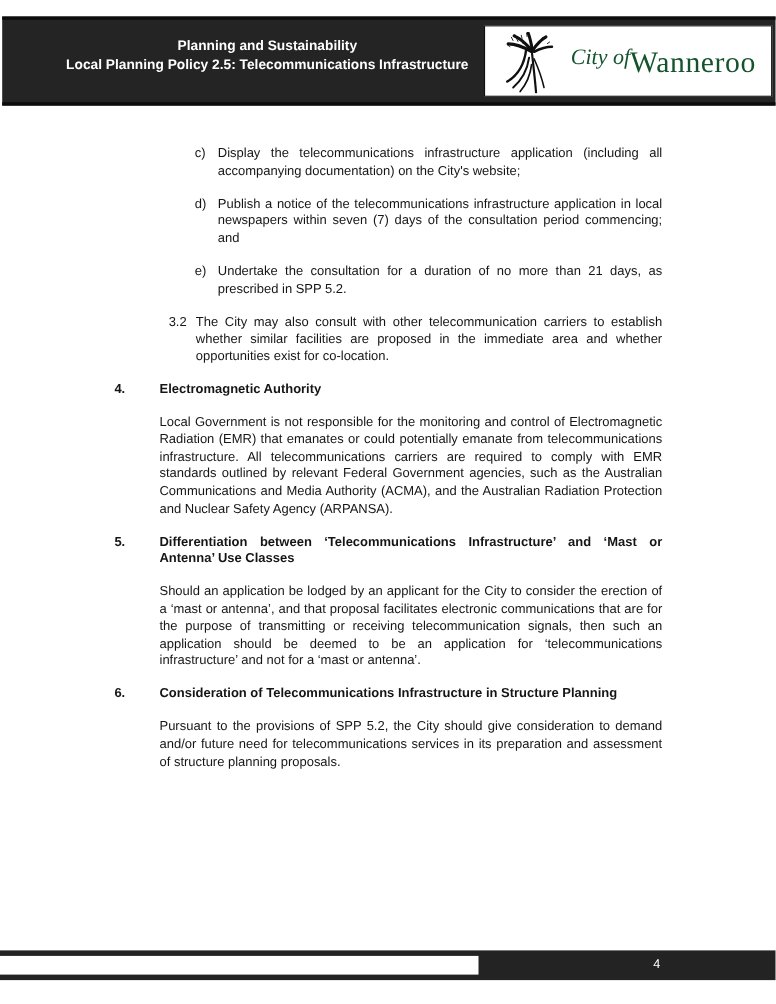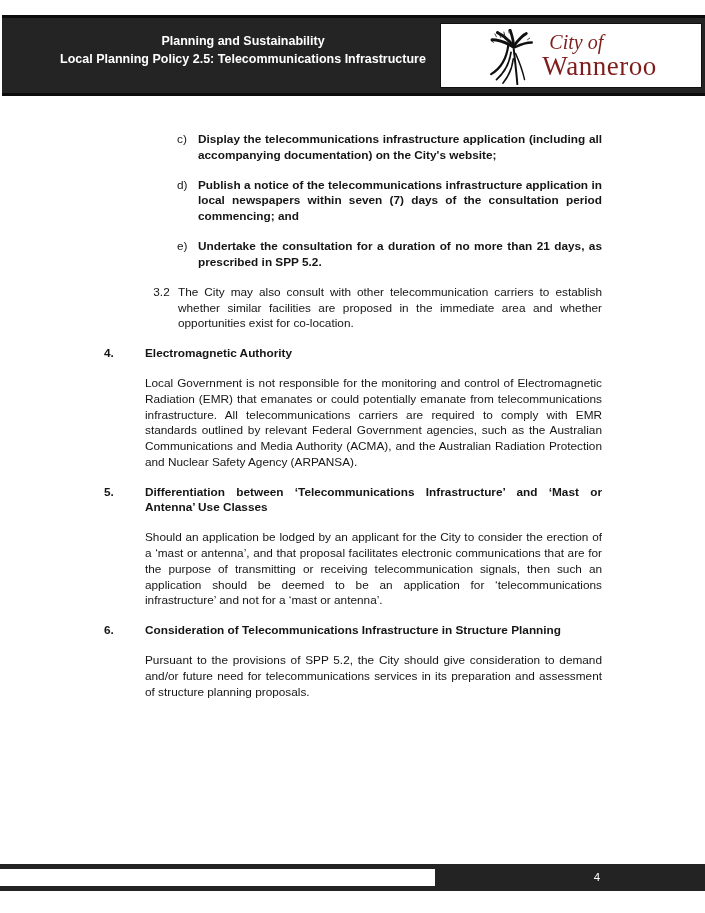--- a/index.html
+++ b/index.html
@@ -32,42 +32,42 @@
   }
   .logo {
     position: absolute; right: 3px; top: 5px;
     width: 262px; height: 65px;
     background: #ffffff;
     border: 1px solid #101010;
     display: flex; align-items: center; justify-content: center;
     gap: 5px;
   }
   .paw { flex: 0 0 auto; margin-top: 2px; }
-  .logo-words { display: flex; flex-direction: column; color: #7f1d1d; }
+  .logo-words { display: flex; flex-direction: row; color: #14532d; }
   .cityof {
     font-family: "Liberation Serif", serif;
     font-style: italic;
     font-size: 20px; line-height: 20px;
     padding-left: 7px;
   }
   .wanneroo {
     font-family: "Liberation Serif", serif;
     font-size: 27px; line-height: 28px;
     letter-spacing: 0.5px;
   }
 
   
   .content {
     position: absolute; left: 104px; top: 132px; width: 498px;
     font-size: 11.8px;
     line-height: 15.7px;
   }
   .subitem { display: flex; margin: 0 0 14.3px 73px; }
   .sub-label { flex: 0 0 21px; }
-  .sub-text { flex: 1; text-align: justify; font-weight: bold; }
+  .sub-text { flex: 1; text-align: justify; }
   .clause { display: flex; margin: 0 0 14.3px 41px; }
   .clause-num { flex: 0 0 33px; text-align: center; }
   .clause-text { flex: 1; text-align: justify; }
   .sec-head { display: flex; font-weight: bold; margin: 0 0 14.3px 0; }
   .sec-num { flex: 0 0 41px; }
   .sec-title { flex: 1; font-size: inherit; line-height: inherit; font-weight: bold; text-align: justify; }
   .para { margin: 0 0 14.3px 41px; text-align: justify; }
 
   
   .ftr {

